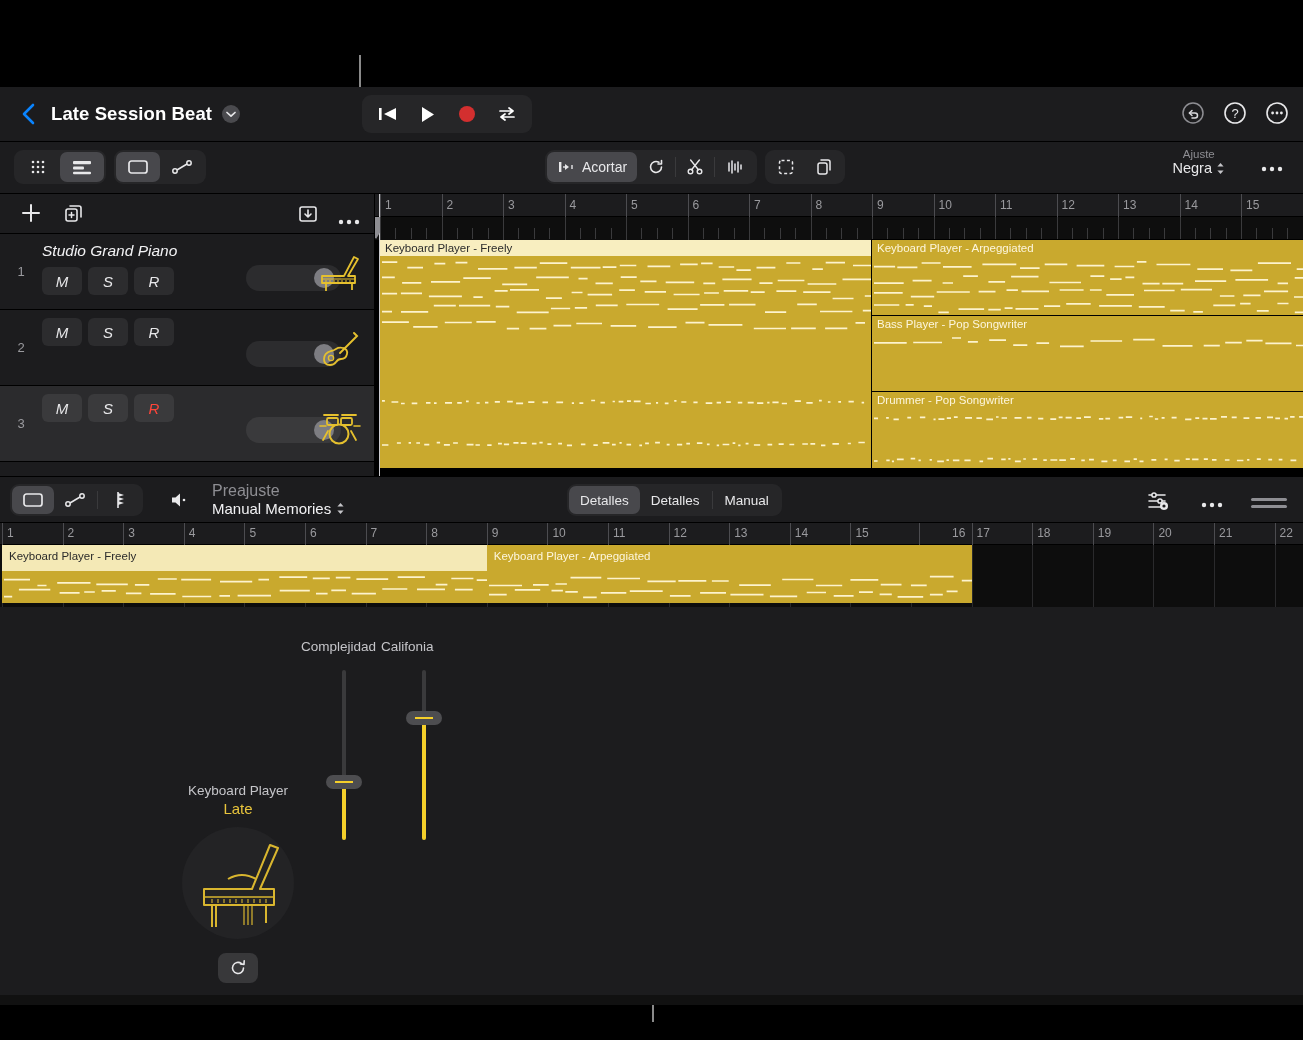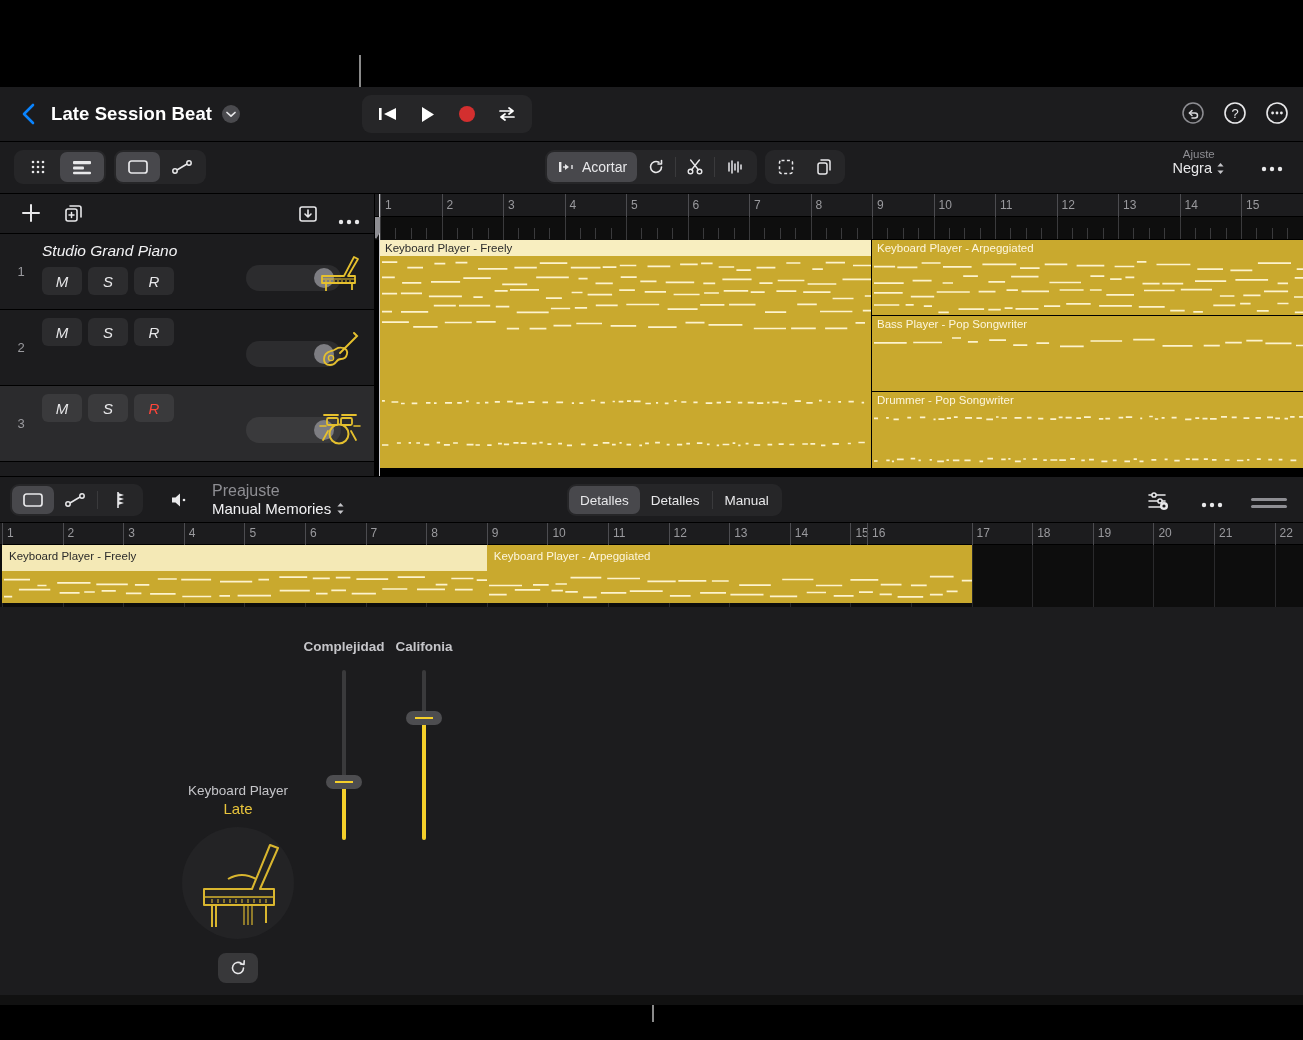--- a/index.html
+++ b/index.html
@@ -136,21 +136,21 @@
   .ed-main { position: relative; height: 388px; background: #1c1c1e; }
 
   
   .kp { position: absolute; left: 178px; top: 176px; width: 120px; text-align: center; }
   .kp-lab { color: #c5c5c9; font-size: 13.5px; }
   .kp-val { color: #e8c43c; font-size: 15px; margin-top: 2px; }
   .kp-circle { width: 112px; height: 112px; border-radius: 50%; background: #232325; margin: 10px auto 0; position: relative; overflow: hidden; }
   .kp-refresh { width: 40px; height: 30px; border-radius: 8px; background: #38383a; margin: 14px auto 0;
     display: flex; align-items: center; justify-content: center; cursor: pointer; }
 
-  .vsl { position: absolute; width: 86px; text-align: center; font-weight: bold; }
+  .vsl { position: absolute; width: 86px; text-align: left; }
   .vsl-lab { color: #c5c5c9; font-size: 13.5px; }
   .vsl-track { position: relative; width: 4px; height: 170px; background: #3a3a3c; margin: 16px auto 0; border-radius: 2px; cursor: pointer; }
   .vsl-fill { position: absolute; left: 0; bottom: 0; width: 4px; background: #f5cf2a; border-radius: 2px; }
   .vsl-thumb { position: absolute; left: -16px; width: 36px; height: 14px; border-radius: 7px; background: #4d4d50; }
   .vsl-thumb i { position: absolute; left: 9px; top: 6px; width: 18px; height: 2px; background: #f5cf2a; }
 </style>
 </head>
 <body>
 
 <div class="screen">
@@ -654,21 +654,21 @@
           <div class="rtick" style="left: 305px; height: 22px;"><span style="line-height: 21px;">6</span></div>
           <div class="rtick" style="left: 365.6px; height: 22px;"><span style="line-height: 21px;">7</span></div>
           <div class="rtick" style="left: 426.2px; height: 22px;"><span style="line-height: 21px;">8</span></div>
           <div class="rtick" style="left: 486.8px; height: 22px;"><span style="line-height: 21px;">9</span></div>
           <div class="rtick" style="left: 547.4px; height: 22px;"><span style="line-height: 21px;">10</span></div>
           <div class="rtick" style="left: 608px; height: 22px;"><span style="line-height: 21px;">11</span></div>
           <div class="rtick" style="left: 668.6px; height: 22px;"><span style="line-height: 21px;">12</span></div>
           <div class="rtick" style="left: 729.2px; height: 22px;"><span style="line-height: 21px;">13</span></div>
           <div class="rtick" style="left: 789.8px; height: 22px;"><span style="line-height: 21px;">14</span></div>
           <div class="rtick" style="left: 850.4px; height: 22px;"><span style="line-height: 21px;">15</span></div>
-          <div class="rtick" style="left: 867px; height: 22px;"><span style="line-height: 21px;">16</span></div>
+          <div class="rtick" style="left: 919px; height: 22px; padding-left: 28px;"><span style="line-height: 21px;">16</span></div>
           <div class="rtick" style="left: 971.6px; height: 22px;"><span style="line-height: 21px;">17</span></div>
           <div class="rtick" style="left: 1032.2px; height: 22px;"><span style="line-height: 21px;">18</span></div>
           <div class="rtick" style="left: 1092.8px; height: 22px;"><span style="line-height: 21px;">19</span></div>
           <div class="rtick" style="left: 1153.4px; height: 22px;"><span style="line-height: 21px;">20</span></div>
           <div class="rtick" style="left: 1214px; height: 22px;"><span style="line-height: 21px;">21</span></div>
           <div class="rtick" style="left: 1274.6px; height: 22px;"><span style="line-height: 21px;">22</span></div>
         </div>
       <div class="ed-lane" id="editor-lane">
           <div style="position: absolute; top: 0px; left: 2px; width: 1px; height: 62px; background: rgb(42, 42, 44);"></div>
           <div style="position: absolute; top: 0px; left: 62.6px; width: 1px; height: 62px; background: rgb(42, 42, 44);"></div>

